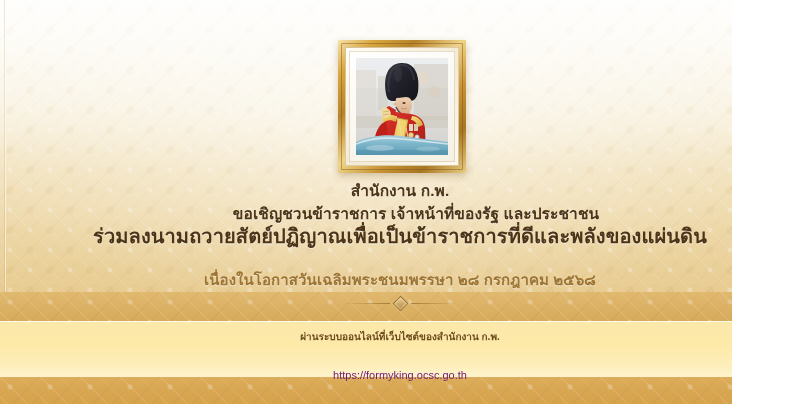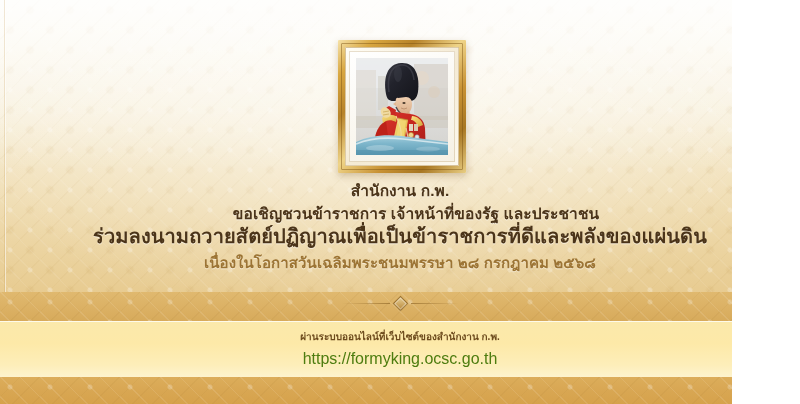--- a/index.html
+++ b/index.html
@@ -172,20 +172,21 @@
   }
   .t1 { font-size: 15.5px; line-height: 22px; }
   .t2 { font-size: 15.5px; line-height: 23px; padding-left: 32px; }
   .t3 { font-size: 20px; line-height: 23px; }
   .t4 {
     font-size: 15px;
     line-height: 30px;
     color: #9c7434;
     font-weight: bold;
     text-shadow: 0 1px 0 rgba(255,255,255,0.5);
+    margin-top: 17px;
   }
 
   
   .divider {
     position: absolute;
     left: 0;
     top: 296px;
     width: 800px;
     height: 14px;
     display: flex;
@@ -219,24 +220,25 @@
     text-align: center;
   }
   .b1 {
     font-size: 10px;
     line-height: 22px;
     font-weight: bold;
     color: #6d4b1d;
     white-space: nowrap;
   }
   .b2 {
-    font-size: 16px;
+    font-size: 11px;
     line-height: 22px;
-    color: #4d7c0f;
+    color: #701a75;
     white-space: nowrap;
+    margin-top: 16px;
   }
 </style>
 </head>
 <body>
 
 <div id="poster">
 
   <div class="bg-gradient"></div>
   <div class="bg-damask"></div>
   <div class="bg-topsheen"></div>

